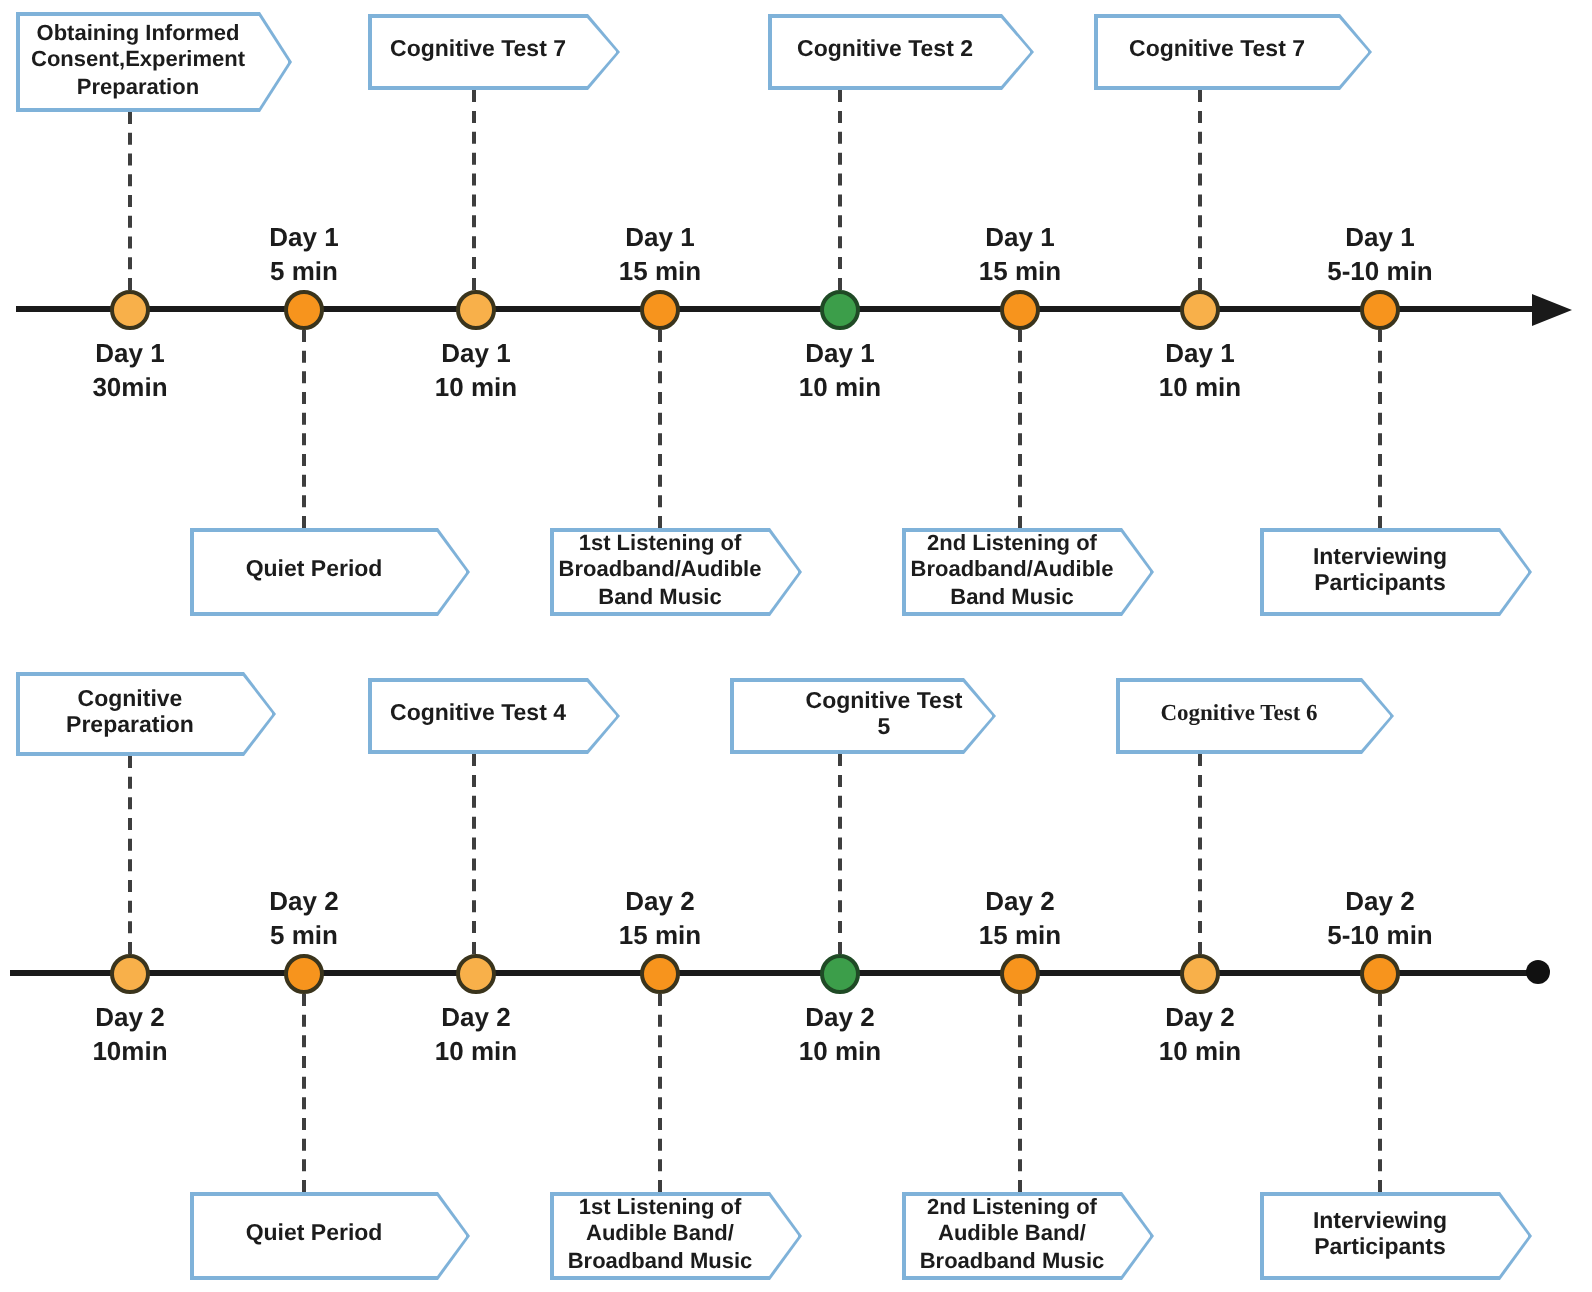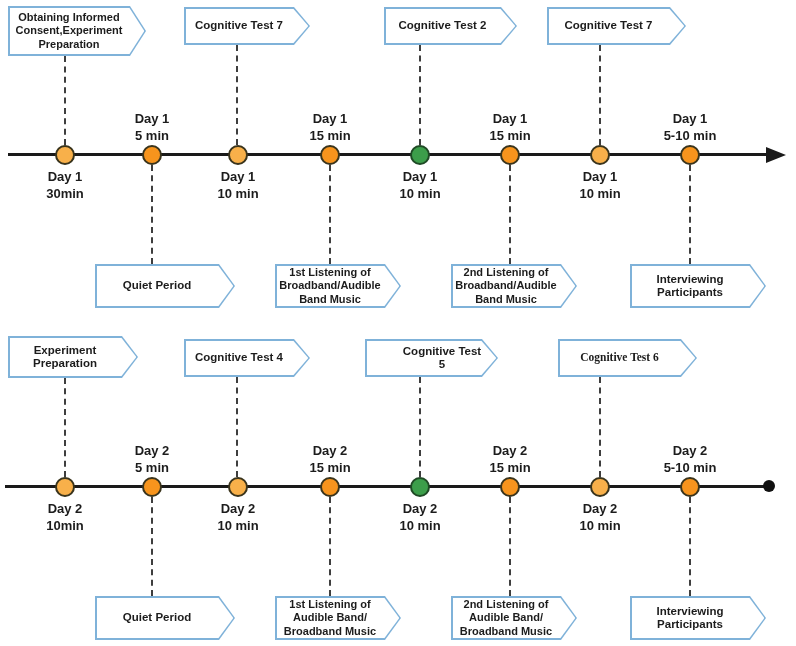--- a/index.html
+++ b/index.html
@@ -132,21 +132,21 @@
       </div>
     <div class="pbox" style="left:630px;top:264px;width:136px;height:44px;">
         <span>Interviewing
 Participants</span>
       </div>
   </section>
 
   <section>
 
     <div class="pbox" style="left:8px;top:336px;width:130px;height:42px;">
-        <span>Experiment
+        <span>Cognitive
 Preparation</span>
       </div>
     <div class="pbox" style="left:184px;top:339px;width:126px;height:38px;">
         <span>Cognitive Test 4</span>
       </div>
     <div class="pbox" style="left:365px;top:339px;width:133px;height:38px;padding-left:37px;">
         <span>Cognitive Test 5</span>
       </div>
     <div class="pbox" style="left:558px;top:339px;width:139px;height:38px;font-family:Liberation Serif, serif;">
         <span>Cognitive Test 6</span>

